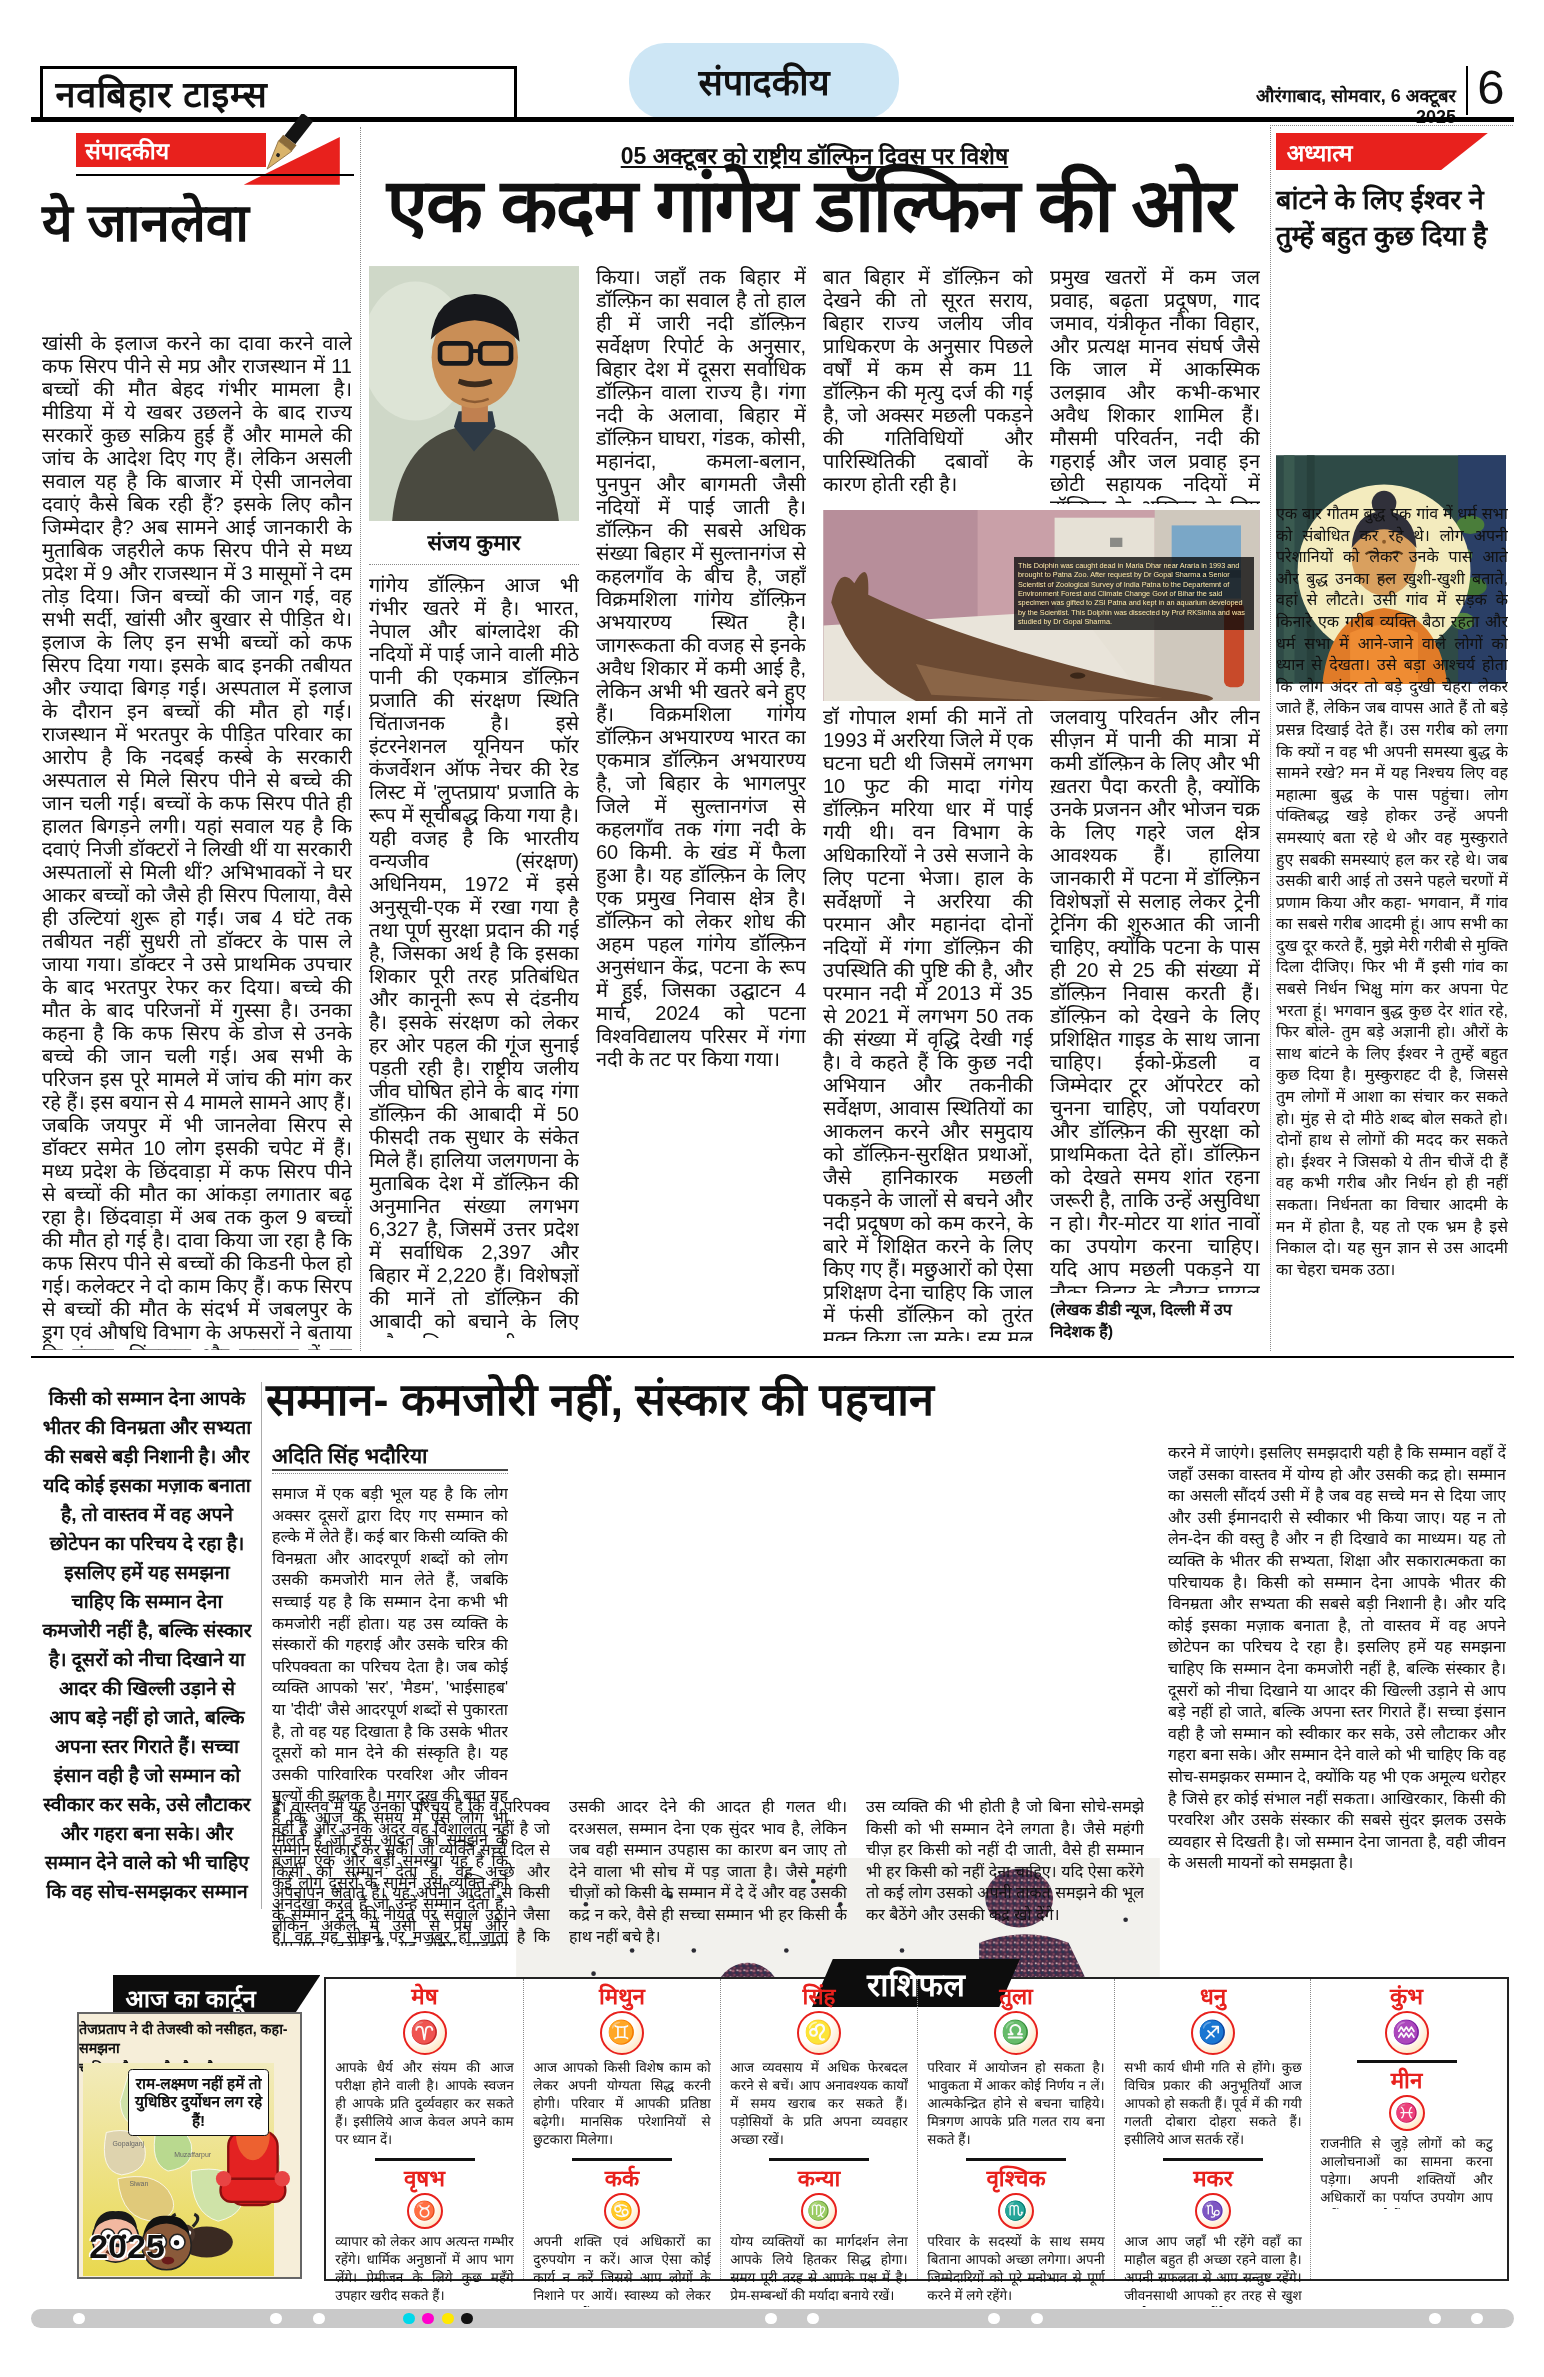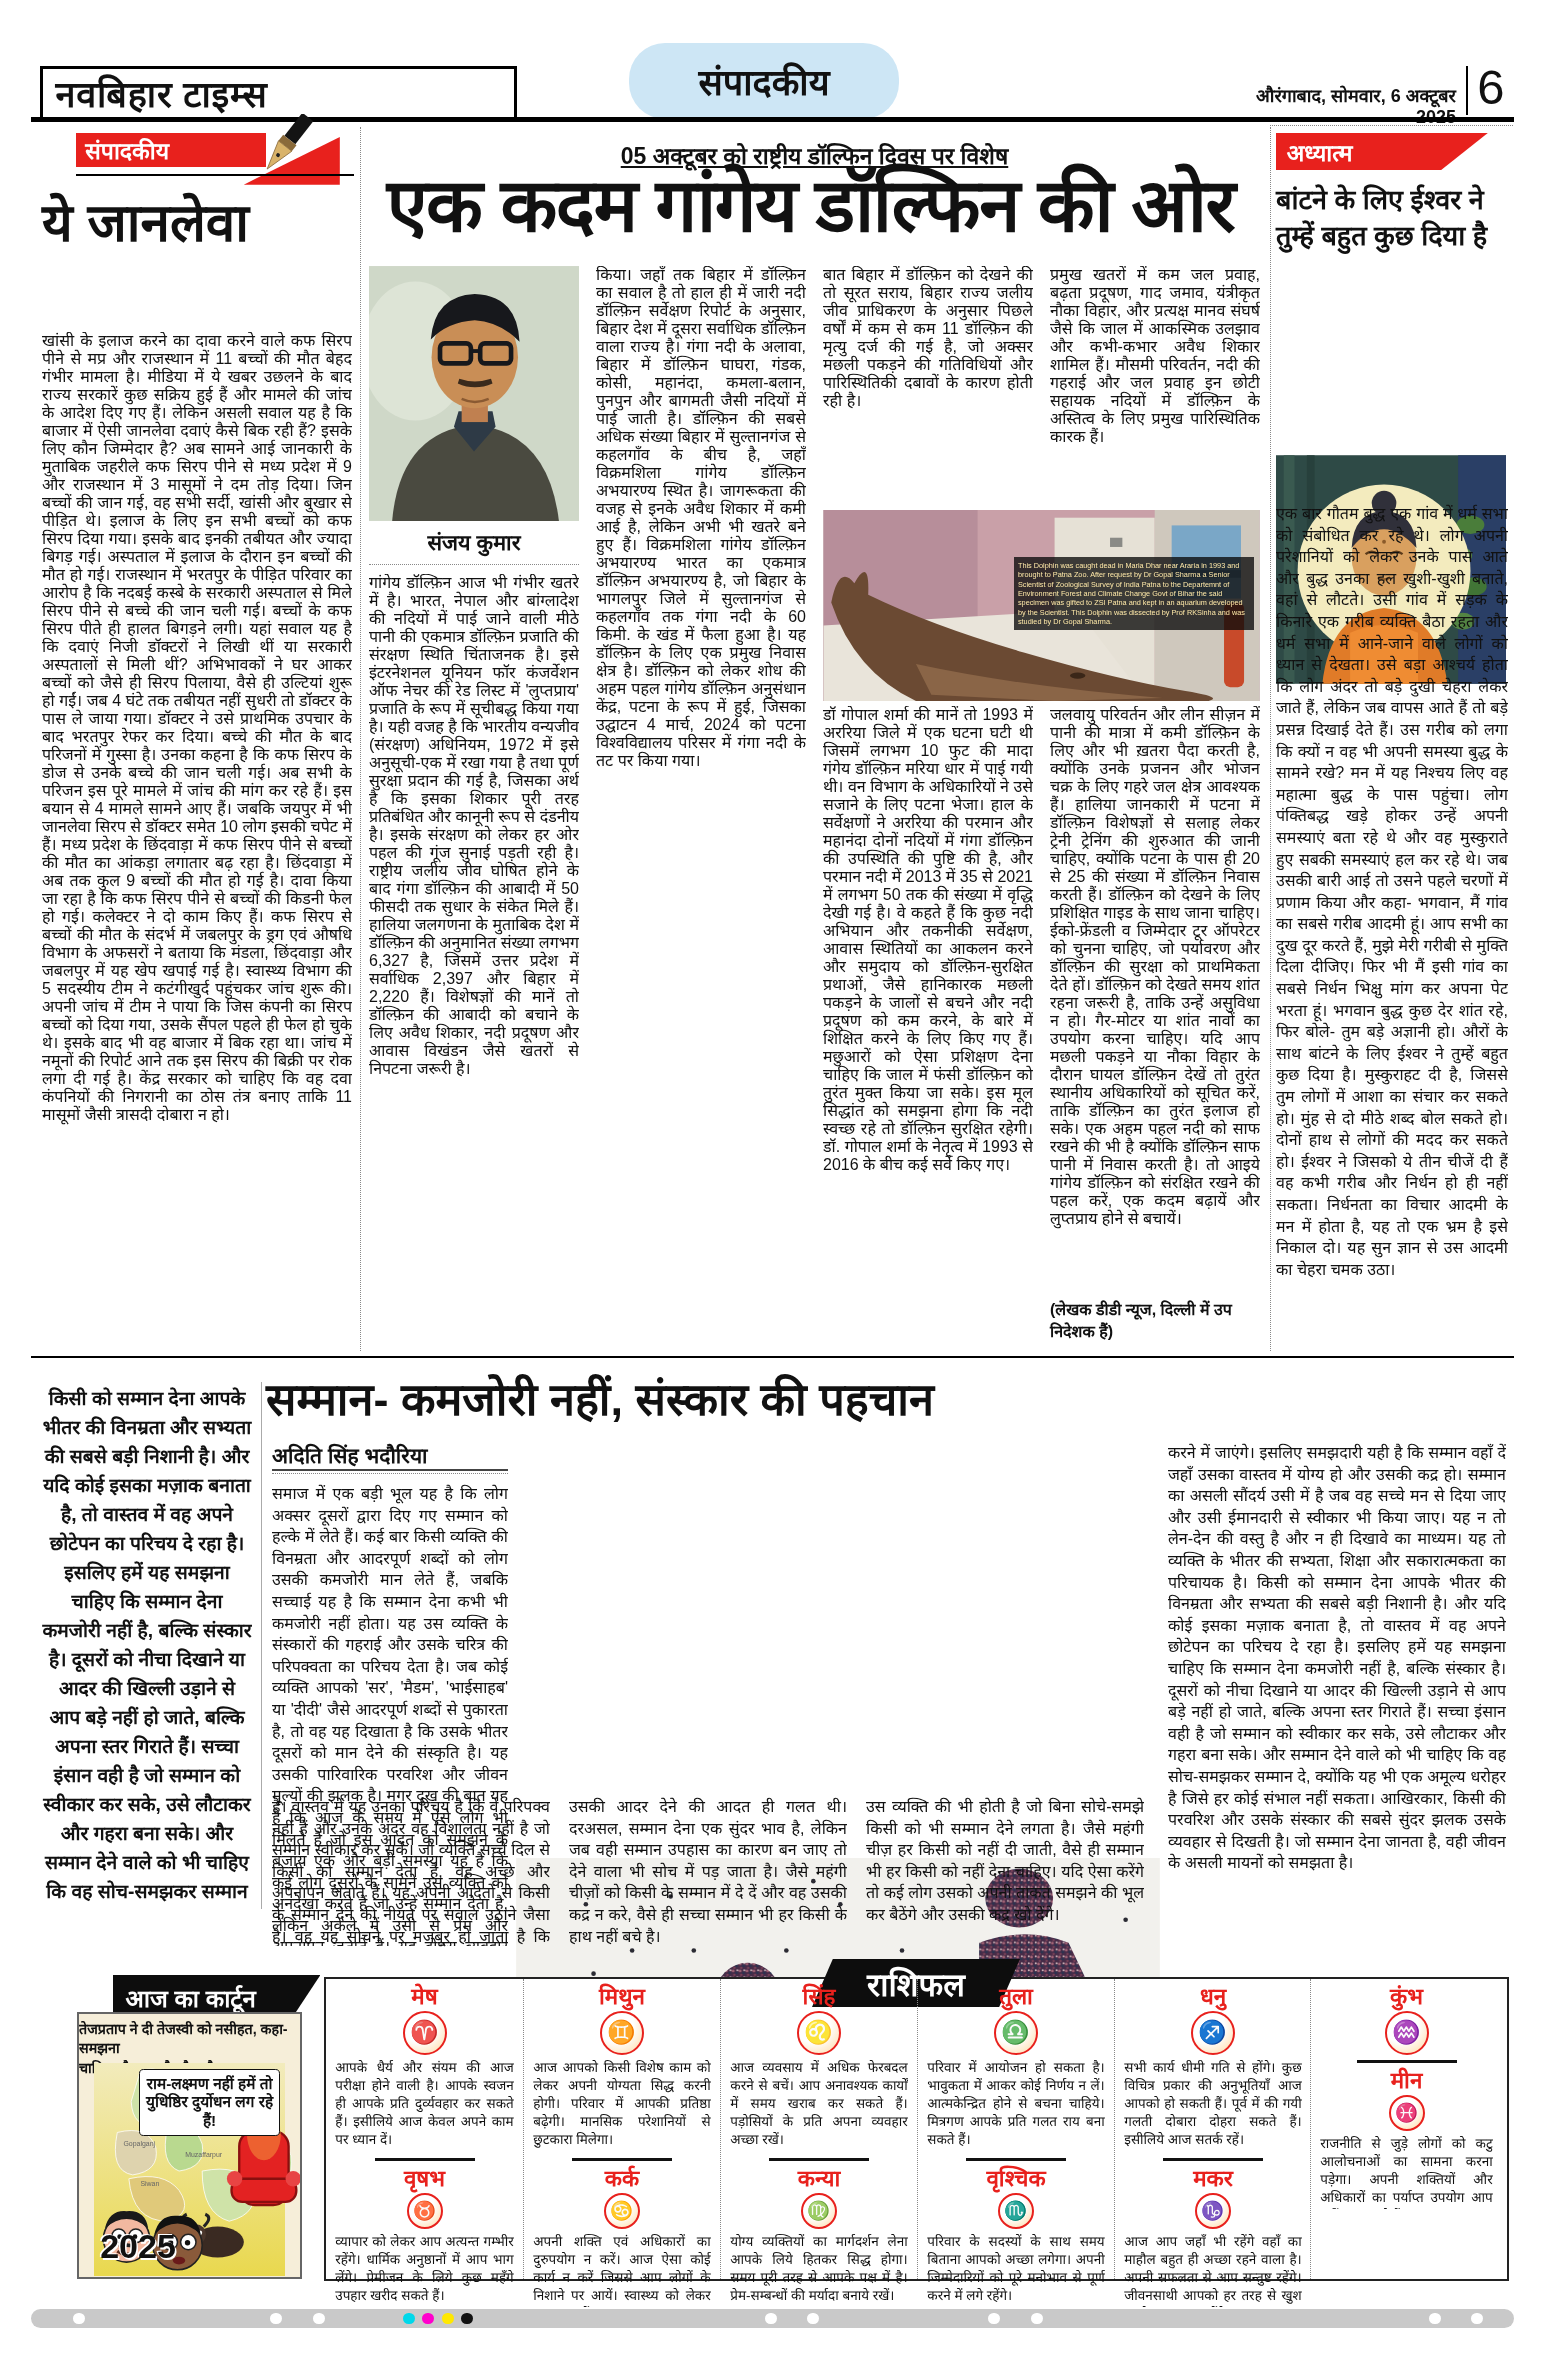--- a/index.html
+++ b/index.html
@@ -11,21 +11,21 @@
   .masthead{border:3.1px solid #000;display:flex;align-items:center;padding-left:12.4px;font-size:36px;font-weight:bold;letter-spacing:0.8px;}
   .pill{background:#cde6f5;border-radius:36px;display:flex;align-items:center;justify-content:center;font-size:36px;font-weight:bold;}
   .redband{background:#e8211d;color:#fff;font-weight:bold;display:flex;align-items:center;}
   .blackband{background:#0d0d0d;color:#fff;font-weight:bold;display:flex;align-items:center;}
   .dotv{border-left:1.5px dotted #888;}
   .doth{border-top:1.5px dotted #888;}
   .rule{background:#000;}
   .kicker{font-size:23px;font-weight:bold;text-decoration:underline;text-align:center;}
   .mainhead{font-size:74px;font-weight:bold;text-align:center;line-height:1.05;letter-spacing:-1.5px;}
   .col{position:absolute;width:210px;}
-  .body21{font-size:16px;line-height:18px;}
+  .body21{font-size:20px;line-height:23px;}
   .body20{font-size:16px;line-height:21.6px;}
   .capname{font-size:21.6px;font-weight:bold;text-align:center;}
   .photo{background:#ddd;overflow:hidden;position:relative;}
   .engcap{position:absolute;top:6.2px;right:6.2px;width:232px;background:rgba(10,10,10,.78);color:#ffe9a8;font-size:7.3px;line-height:9.3px;padding:3.9px;text-align:left;margin-top:41px;}
   .standfirst{font-size:19.3px;line-height:29px;font-weight:bold;text-align:center;}
   .zcol{position:absolute;top:0;bottom:0;padding:4.6px 9.3px 3.1px 9.3px;box-sizing:border-box;}
   .zname{color:#e8211d;font-size:22.4px;font-weight:bold;text-align:center;line-height:25px;}
   .zicon{width:40px;height:40px;border-radius:50%;border:2.3px solid #e8211d;margin:2.3px auto 3.9px auto;display:flex;align-items:center;justify-content:center;font-size:23px;color:#8a3a00;background:radial-gradient(circle at 35% 30%,#fff 45%,#ffd9a0);}
   .ztext{font-size:13.5px;line-height:18px;text-align:justify;overflow:hidden;}
   .zrule{width:100px;height:3.1px;background:#111;margin:5.4px auto 4.6px auto;}
@@ -222,21 +222,21 @@
   <div class="abs jt body20" style="left:866px;top:1796px;width:278px;height:151px;">उस व्यक्ति की भी होती है जो बिना सोचे-समझे किसी को भी सम्मान देने लगता है। जैसे महंगी चीज़ हर किसी को नहीं दी जाती, वैसे ही सम्मान भी हर किसी को नहीं देना चाहिए। यदि ऐसा करेंगे तो कई लोग उसको अपनी ताकत समझने की भूल कर बैठेंगे और उसकी कद्र खो देंगे।</div>
 
   <div class="abs blackband" style="left:77px;top:1975px;width:195px;height:44px;font-size:24px;padding-left:12.4px;clip-path:polygon(0 0,100% 0,86% 100%,0 100%);margin-left:36px;">
     <span>आज का कार्टून</span>
   </div>
   <div class="abs" style="left:77px;top:2012px;width:221px;height:263px;border:2.3px solid #666;background:#f6eed9;overflow:hidden;">
     <div class="b ctr" style="font-size:14.3px;margin-top:6.2px;line-height:19.3px;">
       <div>तेजप्रताप ने दी तेजस्वी को नसीहत, कहा-समझना</div>
       <div>चाहिए कौन राम है और कौन लक्ष्मण</div>
     </div>
-    <div class="abs" style="left:15px;top:49px;width:191px;height:213px;background:linear-gradient(#f2ebbc,#e9d84e);">
+    <div class="abs" style="left:4px;top:49px;width:191px;height:213px;background:linear-gradient(#f2ebbc,#e9d84e);">
       <svg class="abs" style="left:0;top:0;" width="221" height="213" viewBox="0 0 286 276">
         <path d="M60,10 Q95,0 100,35 Q110,70 80,80 Q50,85 48,50 Z" fill="#cfe3a8" stroke="#fff"></path>
         <path d="M30,90 Q70,80 80,110 Q85,140 50,145 Q20,140 30,90 Z" fill="#ded3ae" stroke="#fff"></path>
         <path d="M95,85 Q130,75 140,105 Q145,135 110,140 Q85,130 95,85 Z" fill="#b9d98f" stroke="#fff"></path>
         <path d="M45,150 Q90,140 110,165 Q130,195 95,205 Q50,205 45,150 Z" fill="#e0c97a" stroke="#fff"></path>
         <path d="M140,140 Q190,130 205,160 Q215,195 175,205 Q140,195 140,140 Z" fill="#cfe3a8" stroke="#fff"></path>
         <path d="M200,95 Q245,85 255,120 Q260,160 225,165 Q195,150 200,95 Z" fill="#b9d98f" stroke="#fff"></path>
         <text x="38" y="108" font-size="9" fill="#666">Gopalganj</text>
         <text x="60" y="160" font-size="9" fill="#666">Siwan</text>
         <text x="118" y="122" font-size="9" fill="#666">Muzaffarpur</text>

